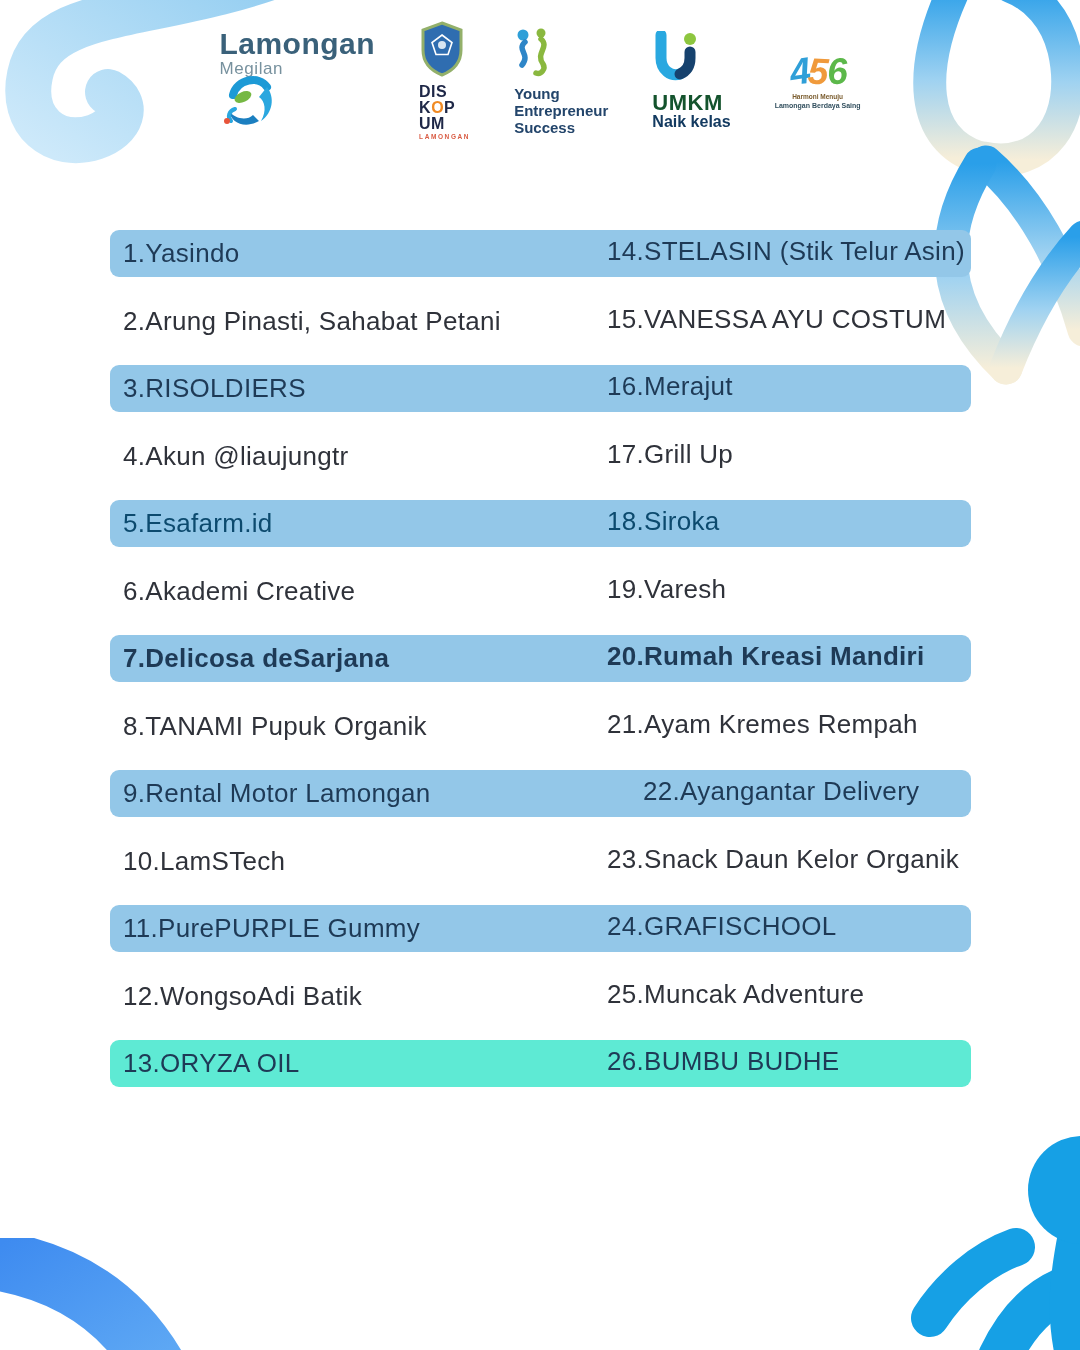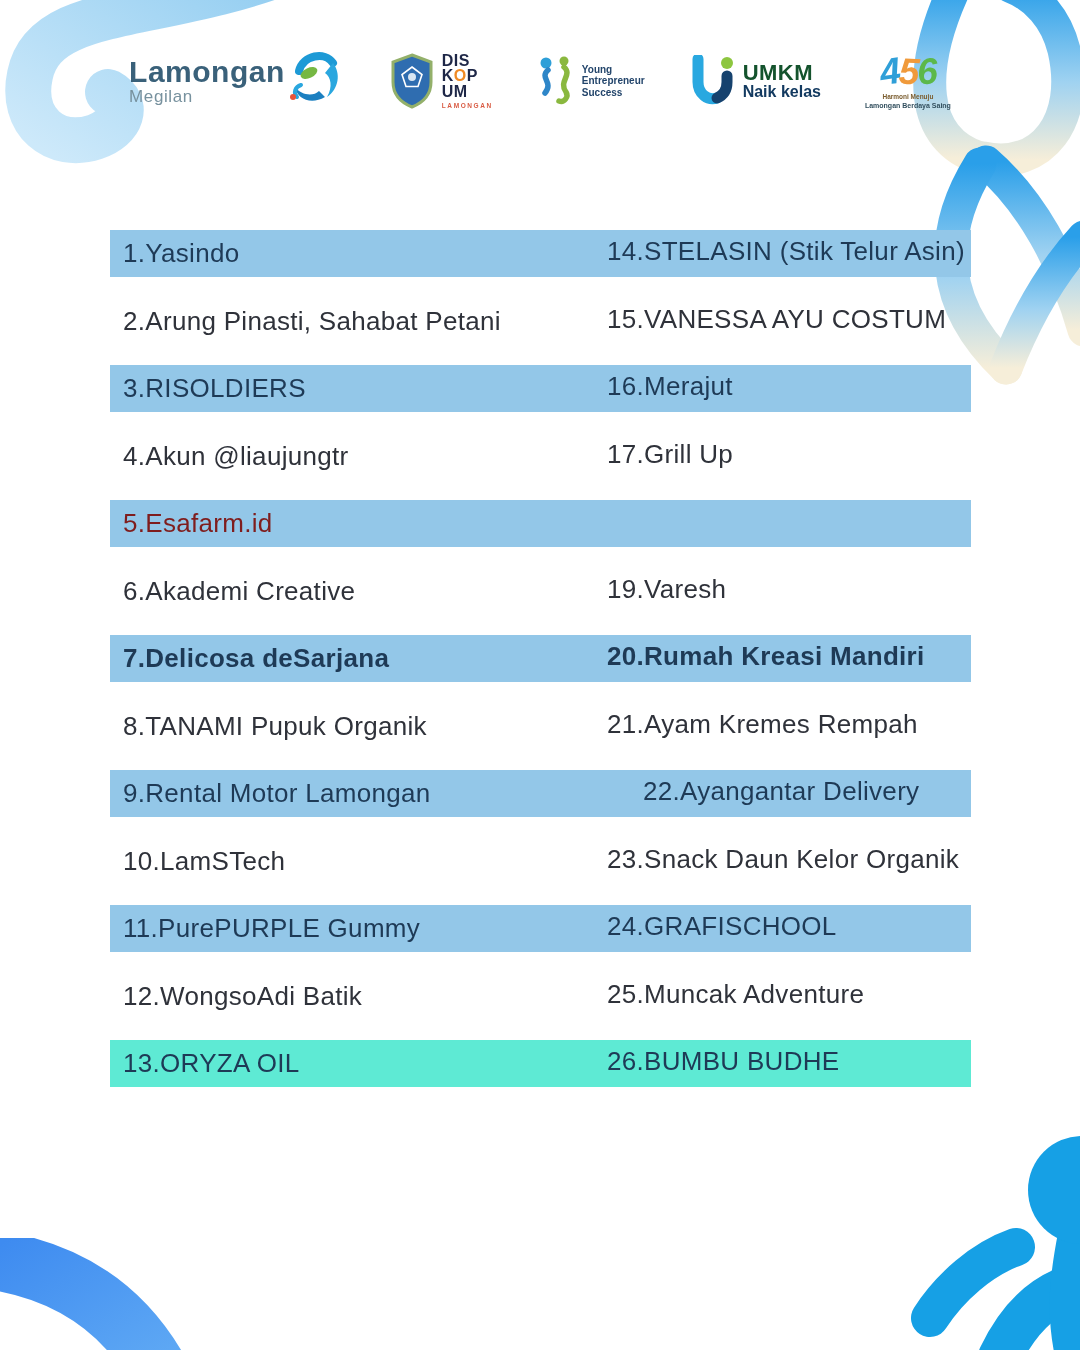--- a/index.html
+++ b/index.html
@@ -16,36 +16,36 @@
   .deco-tr{left:868px;top:0;}
   .deco-bl{left:0;top:1238px;}
   .deco-br{left:850px;top:1135px;}
 
   
   .logos{
     position:absolute;top:36px;left:0;right:0;
     display:flex;justify-content:center;align-items:center;gap:44px;
     height:90px;
   }
-  .logo{display:flex;align-items:center;}
+  .logo{display:flex;flex-direction:column;}
 
   .lam-text{display:flex;flex-direction:column;line-height:1;}
   .lam-title{font-size:30px;font-weight:600;color:#3a617a;letter-spacing:.5px;}
   .lam-sub{font-size:17px;font-weight:400;color:#77919e;letter-spacing:.6px;margin-top:1px;}
   .lam-icon{margin-left:-4px;margin-top:-8px;}
 
   .diskopum{gap:7px;}
   .disk-text{display:flex;flex-direction:column;line-height:.98;}
   .disk-line{font-size:16px;font-weight:800;color:#1e2747;letter-spacing:.5px;}
   .disk-o{color:#f08a24;}
   .disk-caption{font-size:6.5px;font-weight:700;color:#d95b43;letter-spacing:1.6px;margin-top:3px;}
 
   .yes{gap:5px;}
   .yes-text{display:flex;flex-direction:column;line-height:1.15;}
-  .yes-line{font-size:10px;font-weight:700;color:#23456b;}
+  .yes-line{font-size:15px;font-weight:700;color:#23456b;}
 
   .umkm{gap:8px;}
   .umkm-text{display:flex;flex-direction:column;line-height:1.05;}
   .umkm-title{font-size:22px;font-weight:800;color:#14532d;letter-spacing:.5px;}
   .umkm-sub{font-size:16px;font-weight:600;color:#133a60;}
 
   .anniv{display:flex;flex-direction:column;align-items:center;line-height:1;}
   .anniv-digits{display:flex;align-items:flex-start;}
   .anniv-digit{font-size:37px;font-weight:800;font-style:italic;letter-spacing:-2px;}
   .anniv-d1{color:#2f9fd8;transform:rotate(-8deg);}
@@ -57,21 +57,21 @@
   
   .list{
     position:absolute;left:110px;top:230px;width:861px;
   }
   .row{
     height:47px;margin-bottom:20.5px;
     display:flex;align-items:center;
     font-size:26px;letter-spacing:.3px;
     color:#2f323a;font-weight:500;
   }
-  .row.highlight{background:#93c7e8;color:#1e3a56;}
+  .row.highlight{background:#93c7e8;color:#1e3a56;border-radius:9px;}
   .cell{white-space:nowrap;}
   .cell-left{flex:0 0 484px;padding-left:13px;}
   .cell-right{flex:1;transform:translateY(-2px);}
 </style>
 </head>
 <body>
 
 <div class="page">
 
   <svg class="deco deco-tl" width="300" height="170" viewBox="0 0 300 170">
@@ -203,22 +203,23 @@
     <div class="row highlight" style="background: rgb(147, 199, 232); color: rgb(30, 58, 86);">
       <div class="cell cell-left">3.RISOLDIERS</div>
       <div class="cell cell-right">16.Merajut</div>
     </div>
 
     <div class="row">
       <div class="cell cell-left">4.Akun @liaujungtr</div>
       <div class="cell cell-right">17.Grill Up</div>
     </div>
 
-    <div class="row highlight" style="background: rgb(147, 199, 232); color: #7f1d1d;">
+    <div class="row highlight" style="background: rgb(147, 199, 232); color: #0c4a6e;">
       <div class="cell cell-left">5.Esafarm.id</div>
+      <div class="cell cell-right">18.Siroka</div>
     </div>
 
     <div class="row">
       <div class="cell cell-left">6.Akademi Creative</div>
       <div class="cell cell-right">19.Varesh</div>
     </div>
 
     <div class="row highlight" style="background: rgb(147, 199, 232); color: rgb(30, 58, 86); font-weight: bold;">
       <div class="cell cell-left">7.Delicosa deSarjana</div>
       <div class="cell cell-right">20.Rumah Kreasi Mandiri</div>

